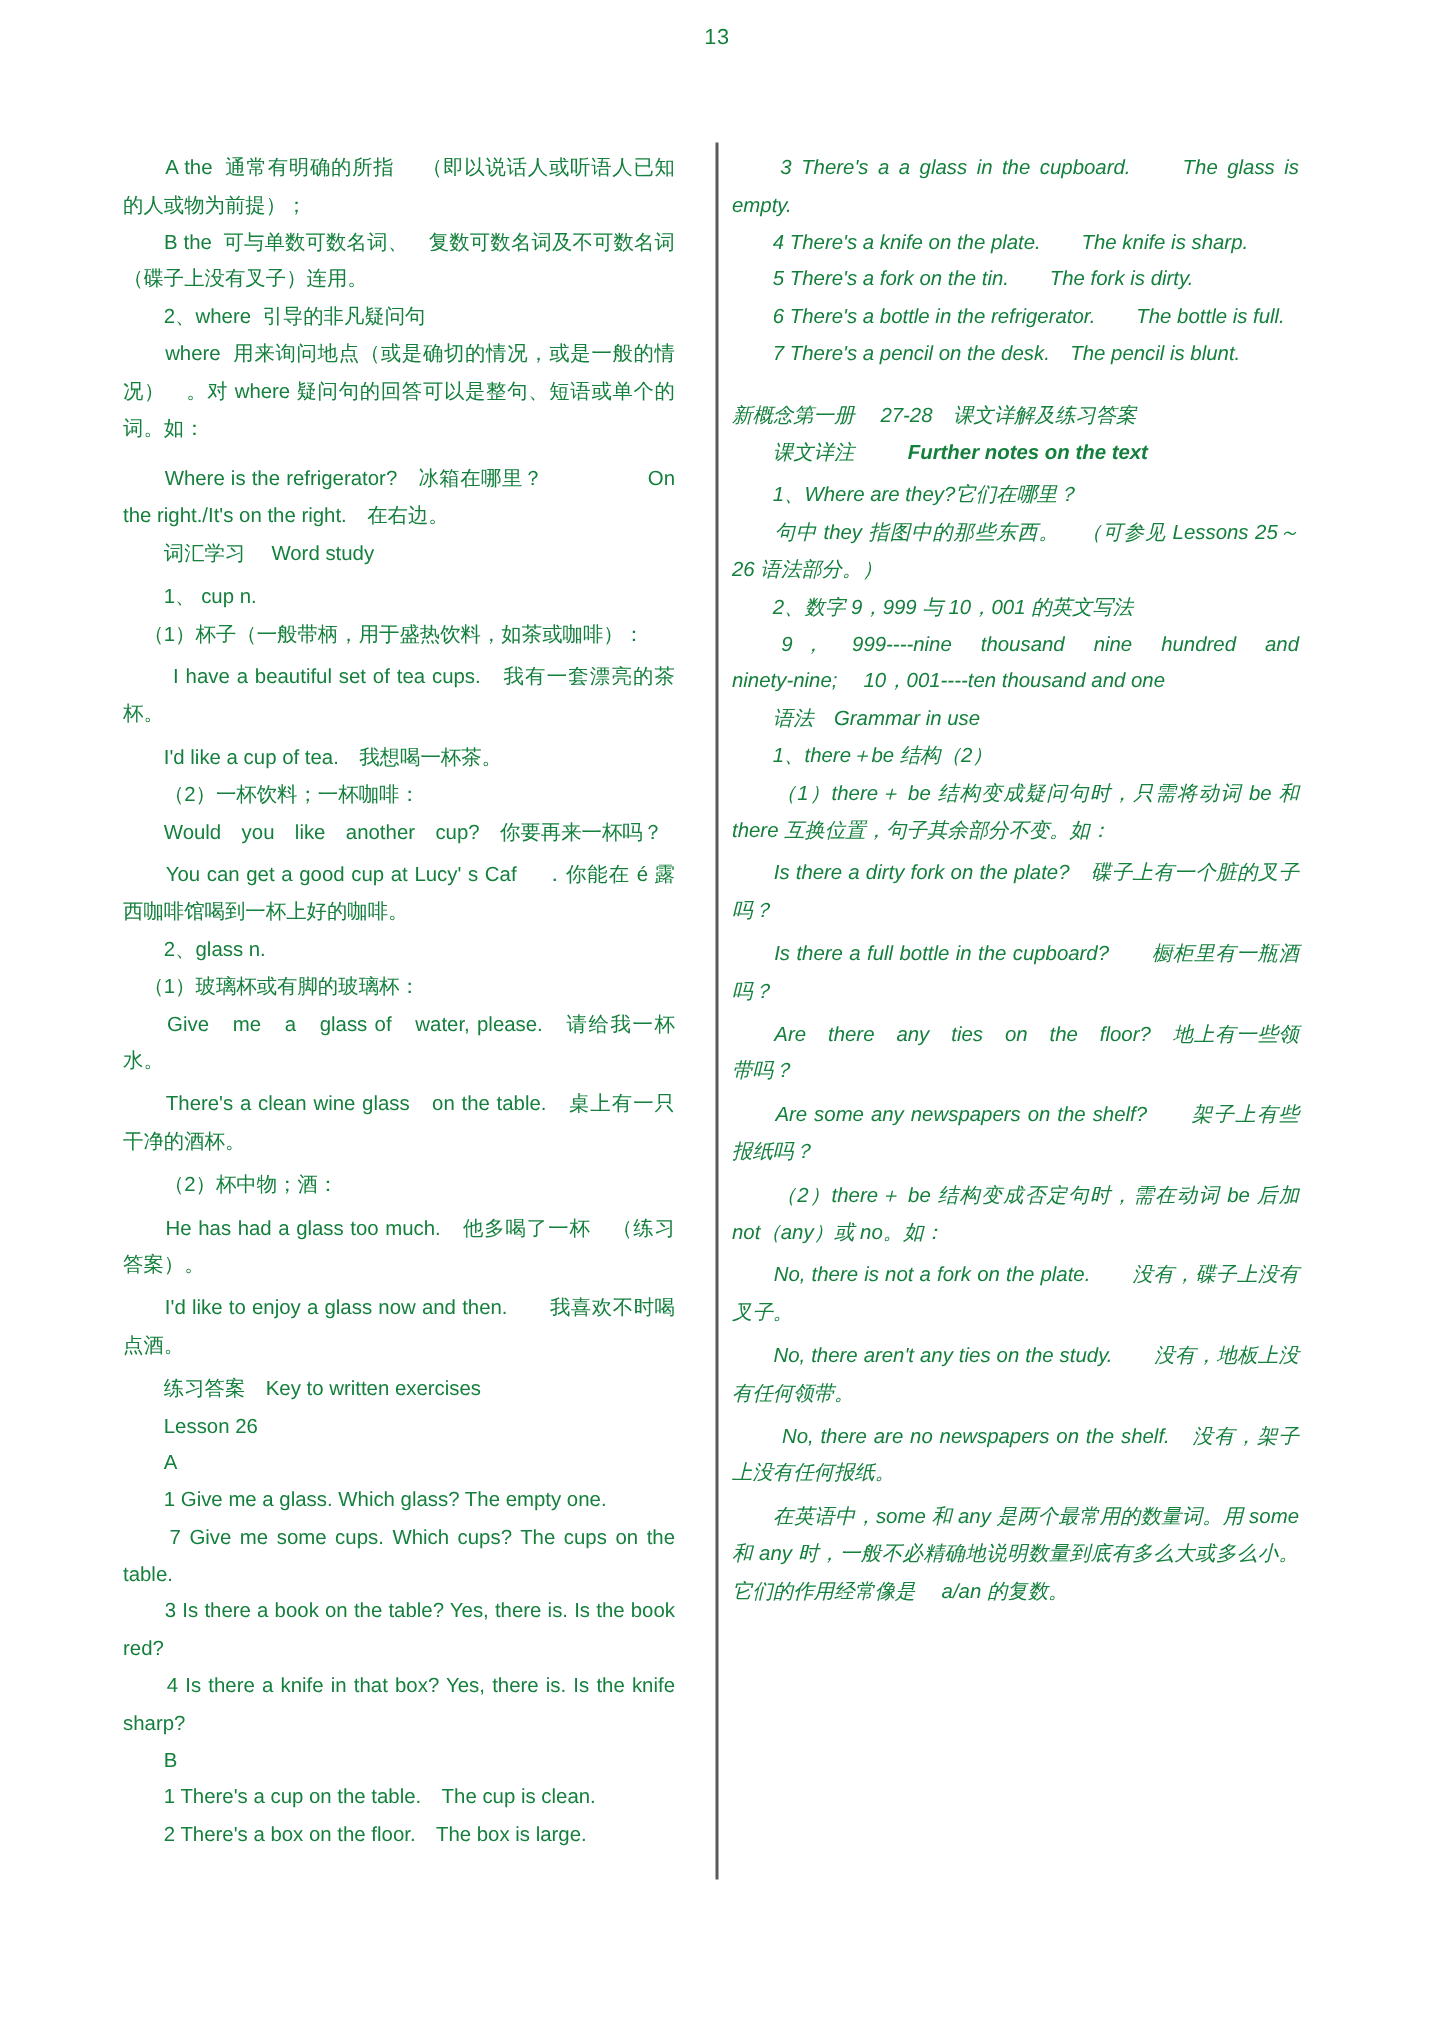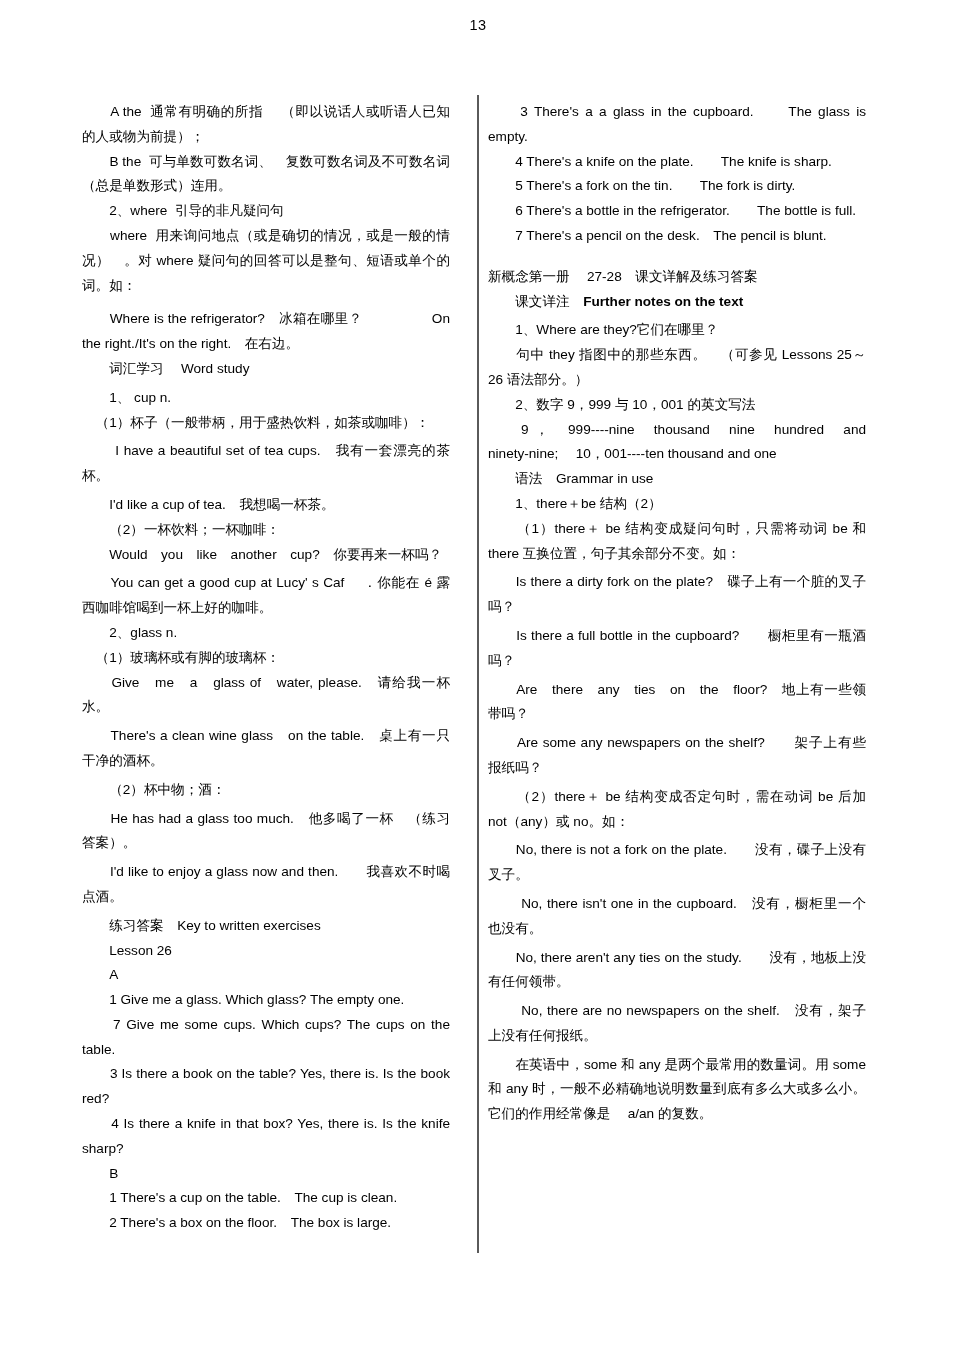--- a/index.html
+++ b/index.html
@@ -8,21 +8,21 @@
     background: #ffffff;
   }
   .page {
     position: relative;
     width: 956px;
     height: 1353px;
     background: #ffffff;
     margin: 0 auto;
     overflow: hidden;
     font-family: "Liberation Sans", "DejaVu Sans", sans-serif;
-    color: #000000;
+    color: #15803d;
   }
   .page-number {
     position: absolute;
     top: 16px;
     left: 0;
     width: 956px;
     text-align: center;
     font-size: 14.5px;
     line-height: 18px;
     letter-spacing: 0.5px;
@@ -39,20 +39,21 @@
     top: 12px;
     box-sizing: border-box;
   }
   .col-left {
     left: 82px;
     width: 368px;
   }
   .col-right {
     left: 488px;
     width: 378px;
+    font-style: italic;
   }
   .divider {
     position: absolute;
     top: 95px;
     left: 477px;
     width: 2px;
     height: 1158px;
     background: #5a5a5a;
   }
   p.line {
@@ -66,39 +67,40 @@
     word-spacing: 0px;
   }
   p.gap-before {
     margin-top: 9px;
   }
   p.gap-small {
     margin-top: 4px;
   }
   .bold {
     font-weight: bold;
+    margin-left: 22px;
   }
   .blockgap {
     height: 16px;
   }
 </style>
 </head>
 <body>
 
 <div class="page">
 
   <div class="page-number">13</div>
 
   <div class="divider"></div>
 
   <div class="columns">
 
     <div class="col col-left">
       <p class="line">　　A the  通常有明确的所指　 （即以说话人或听语人已知的人或物为前提）；</p>
-      <p class="line">　　B the  可与单数可数名词、　复数可数名词及不可数名词（总是单数形式）连用。</p>
+      <p class="line">　　B the  可与单数可数名词、　复数可数名词及不可数名词（碟子上没有叉子）连用。</p>
       <p class="line">　　2、where  引导的非凡疑问句</p>
       <p class="line">　　where  用来询问地点（或是确切的情况，或是一般的情况）　。对 where 疑问句的回答可以是整句、短语或单个的词。如：</p>
       <p class="line gap-before">　　Where is the refrigerator?　冰箱在哪里？　　　　　On the right./It's on the right.　在右边。</p>
       <p class="line">　　词汇学习　 Word study</p>
       <p class="line gap-small">　　1、 cup n.</p>
       <p class="line">　（1）杯子（一般带柄，用于盛热饮料，如茶或咖啡）：</p>
       <p class="line gap-small">　　 I have a beautiful set of tea cups.　我有一套漂亮的茶杯。</p>
       <p class="line gap-small">　　I'd like a cup of tea.　我想喝一杯茶。</p>
       <p class="line">　　（2）一杯饮料；一杯咖啡：</p>
       <p class="line">　　Would　you　like　another　cup?　你要再来一杯吗？</p>
@@ -140,20 +142,19 @@
       <p class="line">　　9 ，　999----nine　thousand　nine　hundred　and ninety-nine;　 10，001----ten thousand and one</p>
       <p class="line">　　语法　Grammar in use</p>
       <p class="line">　　1、there＋be 结构（2）</p>
       <p class="line">　　（1）there＋ be 结构变成疑问句时，只需将动词 be 和 there 互换位置，句子其余部分不变。如：</p>
       <p class="line gap-small">　　Is there a dirty fork on the plate?　碟子上有一个脏的叉子吗？</p>
       <p class="line gap-small">　　Is there a full bottle in the cupboard?　　橱柜里有一瓶酒吗？</p>
       <p class="line gap-small">　　Are　there　any　ties　on　the　floor?　地上有一些领带吗？</p>
       <p class="line gap-small">　　Are some any newspapers on the shelf?　　架子上有些报纸吗？</p>
       <p class="line gap-small">　　（2）there＋ be 结构变成否定句时，需在动词 be 后加 not（any）或 no。如：</p>
       <p class="line gap-small">　　No, there is not a fork on the plate.　　没有，碟子上没有叉子。</p>
-      <p class="line gap-small">　　 No, there isn't one in the cupboard.　没有，橱柜里一个也没有。</p>
       <p class="line gap-small">　　No, there aren't any ties on the study.　　没有，地板上没有任何领带。</p>
       <p class="line gap-small">　　 No, there are no newspapers on the shelf.　没有，架子上没有任何报纸。</p>
       <p class="line gap-small">　　在英语中，some 和 any 是两个最常用的数量词。用 some 和 any 时，一般不必精确地说明数量到底有多么大或多么小。　它们的作用经常像是　 a/an 的复数。</p>
     </div>
 
   </div>
 </div>
 
 </body></html>

